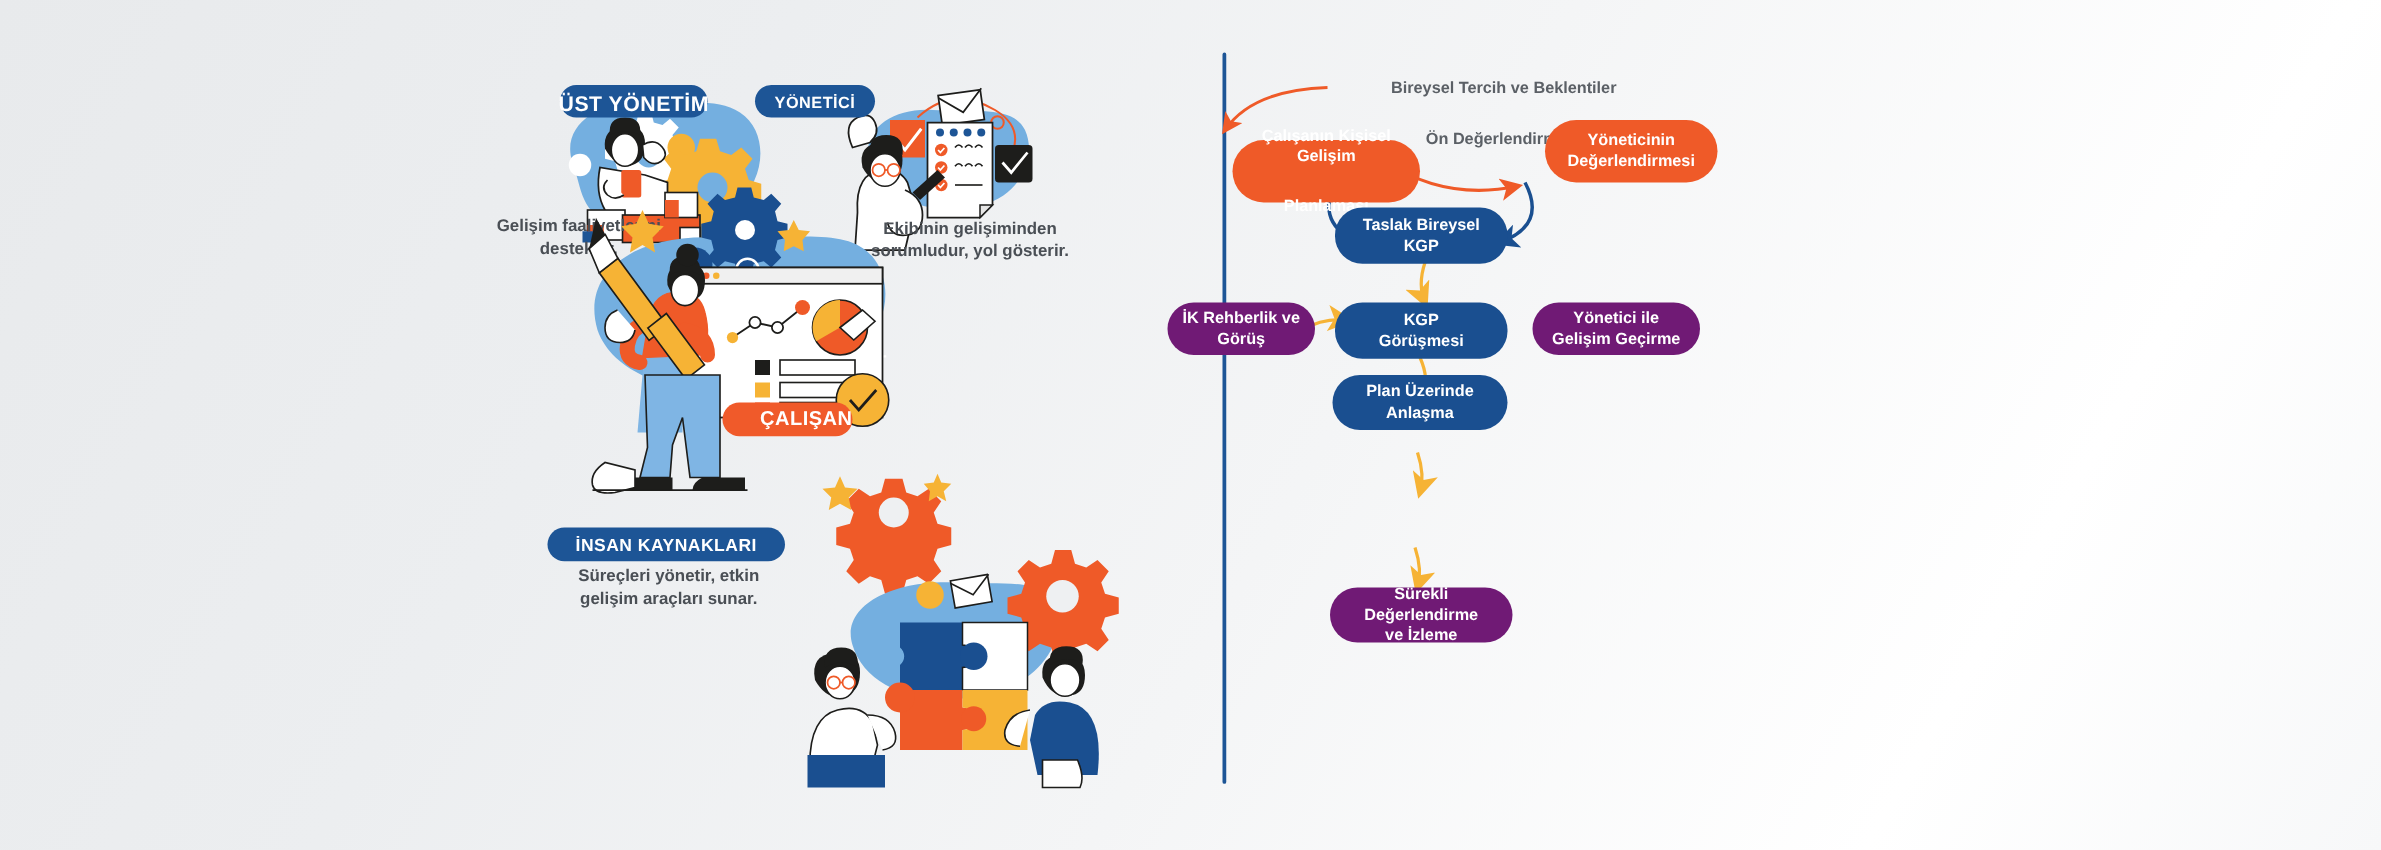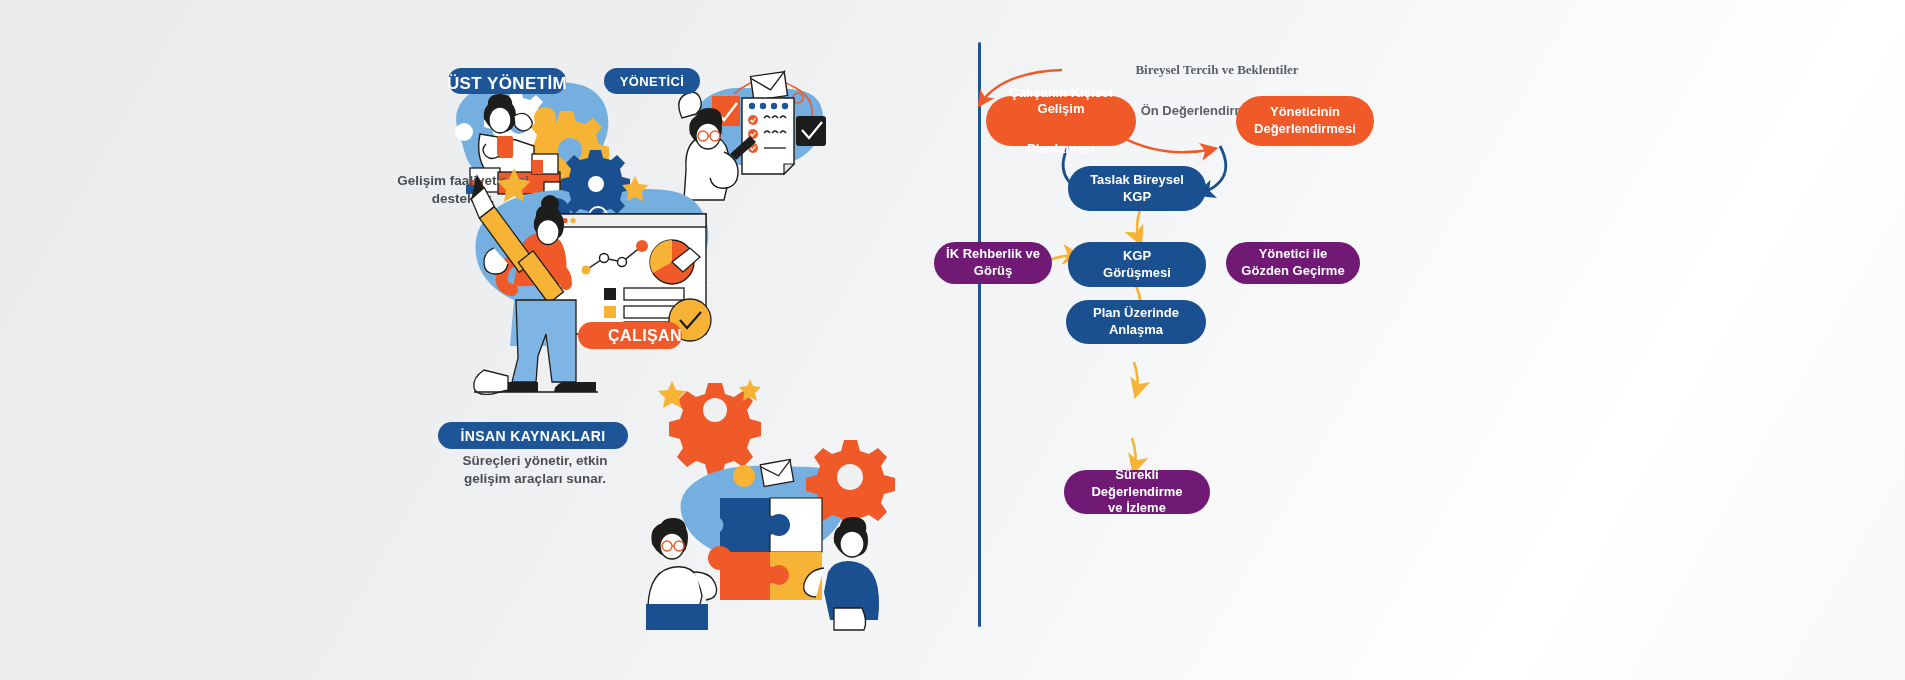--- a/index.html
+++ b/index.html
@@ -148,20 +148,24 @@
       <path d="M14 60 q-8 -18 4 -24 q10 -5 14 4 q4 9 -4 16 z" fill="#fff" stroke="#1d1d1b" stroke-width="1.4"></path>
 
       <path d="M56 94 q14 6 14 20 q0 14 -12 16 q-13 2 -16 -10" fill="#fff" stroke="#1d1d1b" stroke-width="1.4"></path>
       <path d="M62 96 l20 -18 6 6 -20 18z" fill="#1d1d1b"></path>
     </svg>
 
     <div class="pill dark" style="left:604px;top:68px;width:96px;height:26px;font-size:13px;">
       <span>YÖNETİCİ</span>
     </div>
 
+    <div class="caption" style="left:660px;top:174px;width:232px;">
+      <div>Ekibinin gelişiminden</div>
+      <div>sorumludur, yol gösterir.</div>
+    </div>
 
     <svg class="abs" style="left:452px;top:152px;width:300px;height:200px;" viewBox="0 0 300 200">
 
       <path d="M26 112 C12 64 58 36 118 38 C186 40 228 28 248 56 C270 88 248 142 186 156 C120 171 42 158 26 112 Z" fill="#74afe0"></path>
 
       <path d="M62 16 l5 11 12 2 -9 9 2 12 -10 -6 -10 6 2 -12 -9 -9 12 -2z" fill="#f6b335"></path>
       <g fill="#1a4f90">
         <path d="M128 8 l8-2 2-8 11 0 2 8 8 2 6-5 8 8 -5 6 2 8 8 2 0 11 -8 2 -2 8 5 6 -8 8 -6 -5 -8 2 -2 8 -11 0 -2 -8 -8 -2 -6 5 -8 -8 5 -6 -2 -8 -8 -2 0 -11 8 -2 2 -8 -5 -6 8 -8z"></path>
       </g>
       <circle cx="144" cy="32" r="8" fill="#fff"></circle>
@@ -326,25 +330,25 @@
 
       <path d="M218 256 q-16 -10 -36 8" fill="none" stroke="#f6b335" stroke-width="2.6" marker-end="url(#arrYellow)"></path>
 
       <path d="M158 286 q8 18 2 32" fill="none" stroke="#f6b335" stroke-width="2.6" marker-end="url(#arrYellow)"></path>
 
       <path d="M156 362 q6 18 2 32" fill="none" stroke="#f6b335" stroke-width="2.6" marker-end="url(#arrYellow)"></path>
 
       <path d="M154 438 q6 18 2 32" fill="none" stroke="#f6b335" stroke-width="2.6" marker-end="url(#arrYellow)"></path>
     </svg>
 
-    <div class="flabel" style="left:114px;top:62px;width:250px;font-family:Liberation Serif, serif;">Bireysel Tercih ve Beklentiler</div>
+    <div class="flabel" style="left:100px;top:62px;width:250px;">Bireysel Tercih ve Beklentiler</div>
 
     <div class="flabel" style="left:134px;top:103px;width:170px;">Ön Değerlendirme</div>
 
-    <div class="fnode orange" style="left:8px;top:96px;width:150px;height:50px;gap:23px;">
+    <div class="fnode orange" style="left:8px;top:112px;width:150px;height:50px;gap:23px;">
       <span>Çalışanın Kişisel Gelişim</span>
       <span>Planlaması</span>
     </div>
 
     <div class="fnode orange" style="left:258px;top:96px;width:138px;height:50px;">
       <span>Yöneticinin</span>
       <span>Değerlendirmesi</span>
     </div>
 
     <div class="fnode darkblue" style="left:90px;top:166px;width:138px;height:45px;">
@@ -357,21 +361,21 @@
       <span>Görüş</span>
     </div>
 
     <div class="fnode darkblue" style="left:90px;top:242px;width:138px;height:45px;">
       <span>KGP</span>
       <span>Görüşmesi</span>
     </div>
 
     <div class="fnode lightblue" style="left:248px;top:242px;width:134px;height:42px;">
       <span>Yönetici ile</span>
-      <span>Gözden Geçirme</span>
+      <span>Gelişim Geçirme</span>
     </div>
 
     <div class="fnode darkblue" style="left:88px;top:300px;width:140px;height:44px;">
       <span>Plan Üzerinde</span>
       <span>Anlaşma</span>
     </div>
 
 
     <div class="fnode lightblue" style="left:86px;top:470px;width:146px;height:44px;">
       <span>Sürekli Değerlendirme</span>

